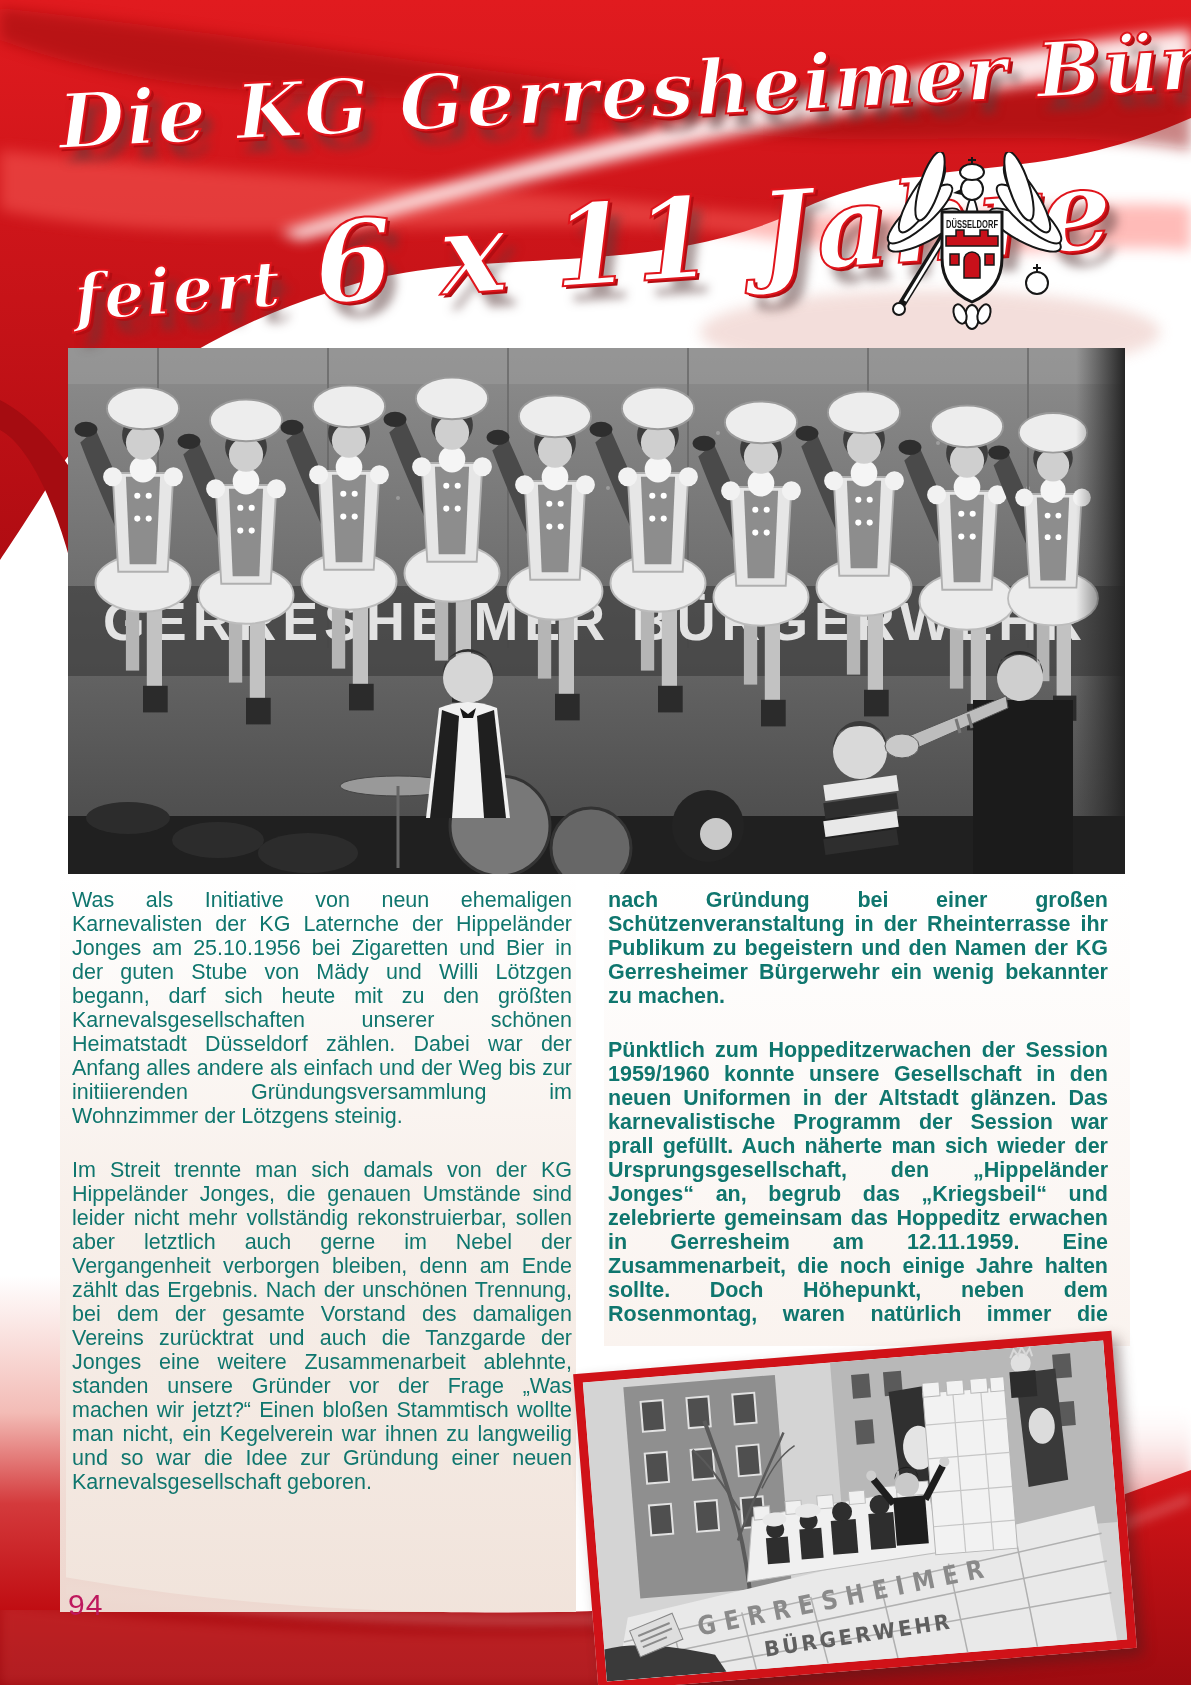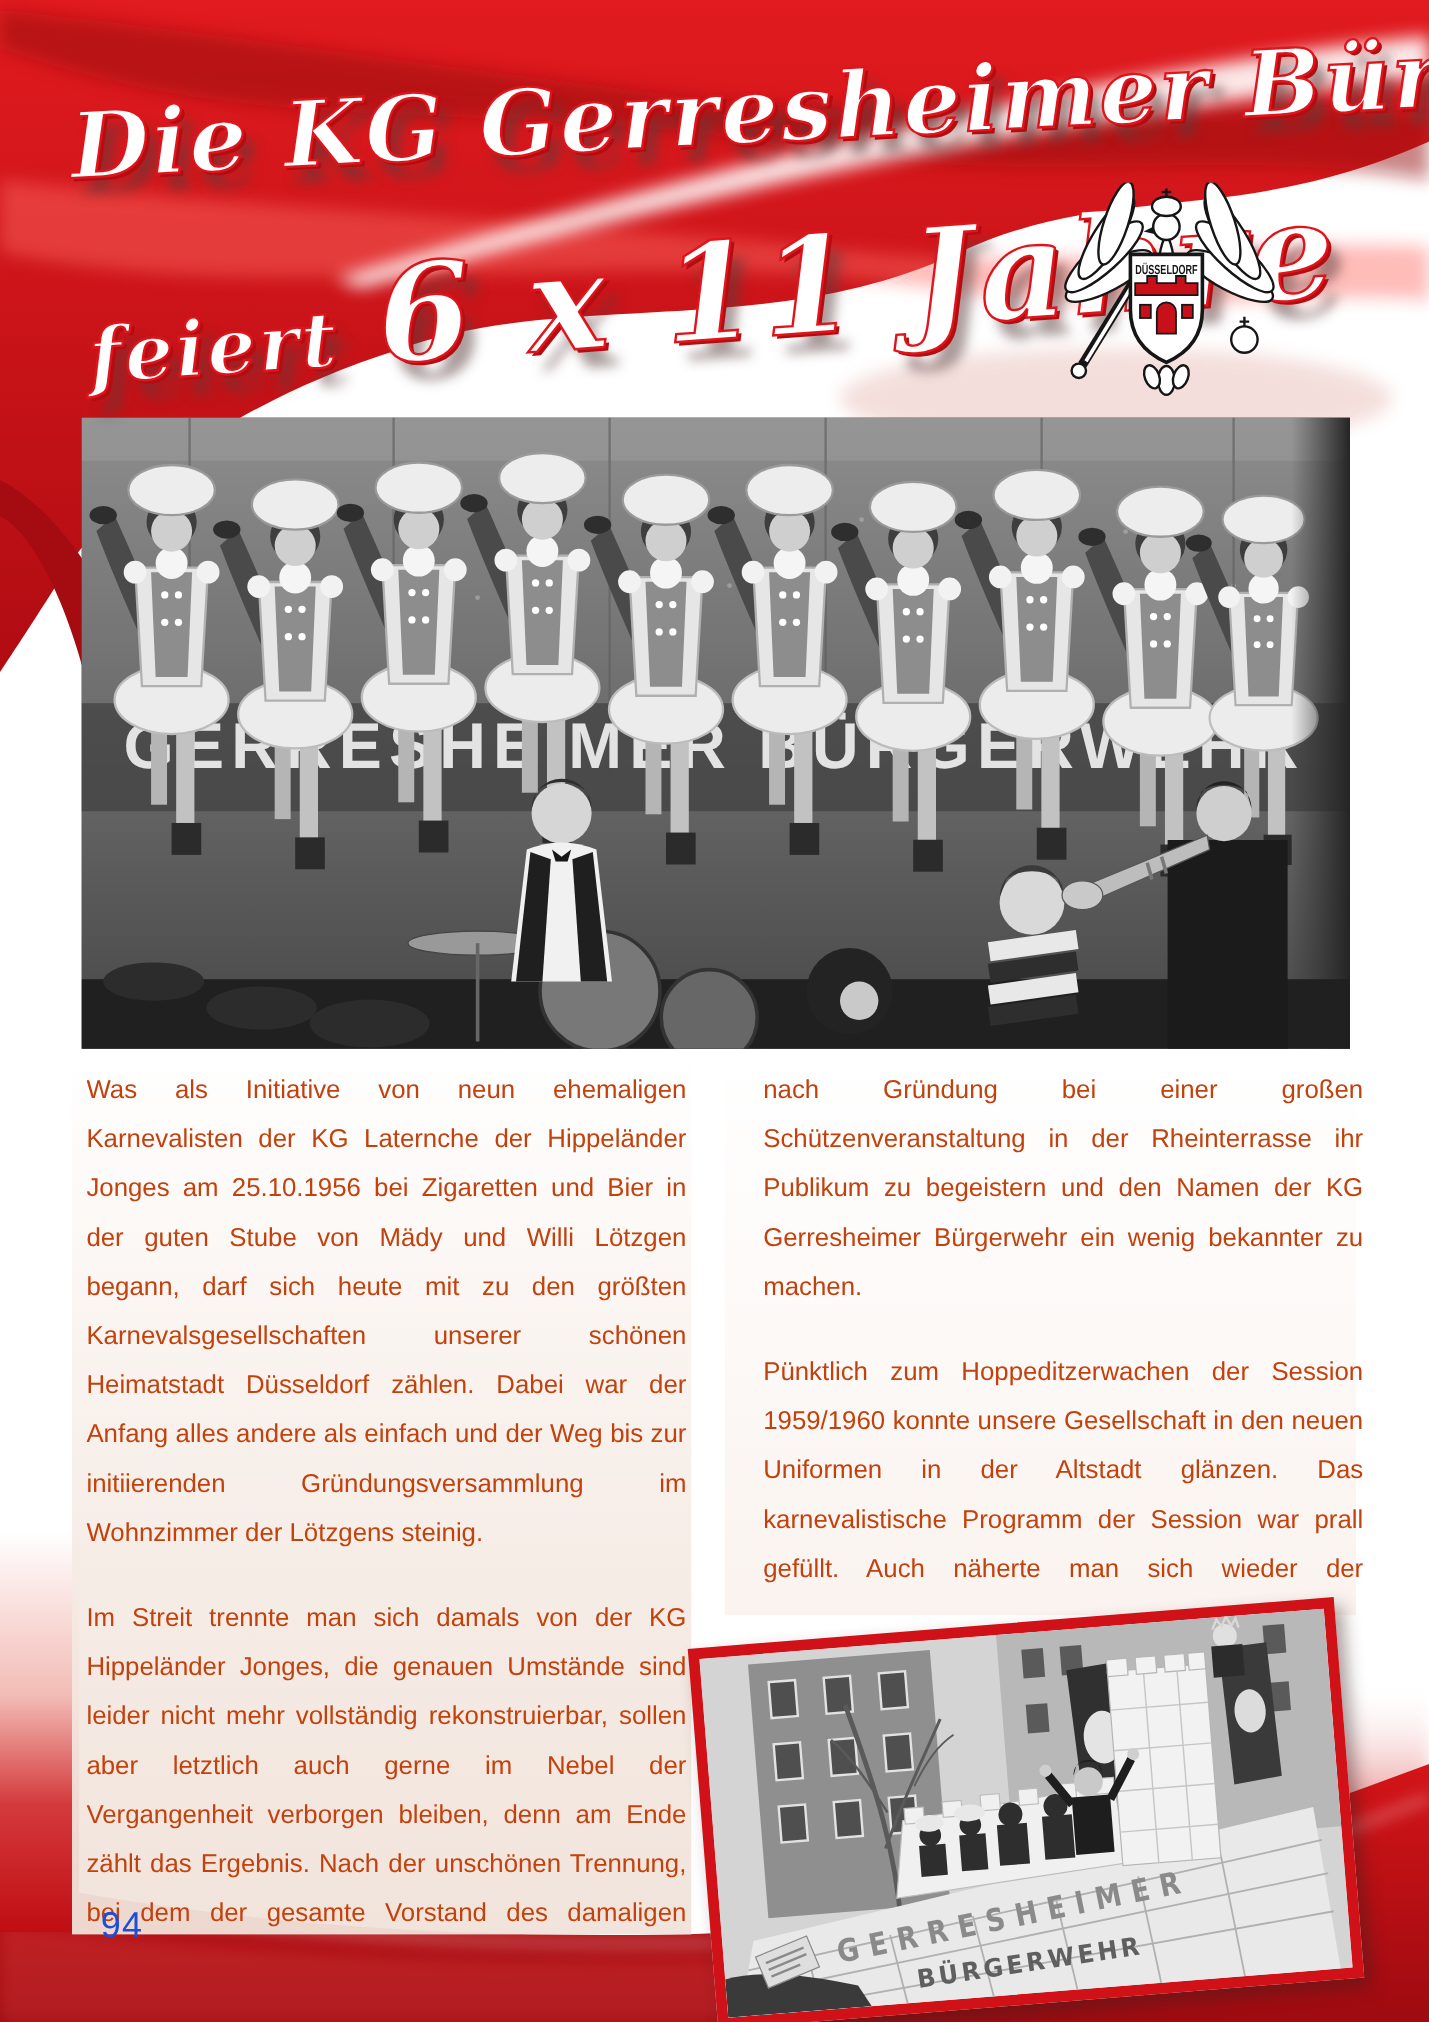--- a/index.html
+++ b/index.html
@@ -36,29 +36,29 @@
     left:585px;top:1352px;width:522px;height:300px;z-index:7;
     border:9px solid #d01218;background:#e9e9e9;
     transform:rotate(-4.6deg);
     box-shadow:6px 8px 14px rgba(60,30,30,.45);
   }
   
   .panel-left{left:60px;top:876px;width:516px;height:736px;z-index:3;
     background:linear-gradient(180deg,rgba(255,255,255,.9) 0%,rgba(247,238,232,.9) 45%,rgba(240,226,217,.95) 100%);}
   .panel-right{left:604px;top:876px;width:526px;height:470px;z-index:3;
     background:linear-gradient(180deg,rgba(255,255,255,.85),rgba(249,241,236,.85));}
-  .col{z-index:6;color:#c2410c;font-size:21.5px;line-height:41px;text-align:justify;}
+  .col{z-index:6;color:#0f766e;font-size:21.5px;line-height:24px;text-align:justify;}
   .col p{margin:0 0 30px 0;}
   .col-left{left:72px;top:888px;width:500px;height:722px;overflow:hidden;}
-  .col-right{left:636px;top:888px;width:500px;height:440px;overflow:hidden;}
+  .col-right{left:608px;top:888px;width:500px;height:440px;overflow:hidden;font-weight:bold;}
   
   .bottom-art{left:0;top:1380px;width:1191px;height:305px;z-index:1;pointer-events:none;}
   .left-strip{left:0;top:1230px;width:66px;height:380px;z-index:2;
     background:linear-gradient(180deg,rgba(255,255,255,0) 0%,#ffffff 12%,#f3bcb6 48%,#d43a3c 72%,#c00d12 100%);}
-  .page-number{left:84px;top:1588px;z-index:9;color:#1d4ed8;font-size:30px;letter-spacing:1px;}
+  .page-number{left:68px;top:1588px;z-index:9;color:#be185d;font-size:30px;letter-spacing:1px;}
 </style>
 </head>
 <body>
 
 <div class="page">
 
   <svg class="abs bottom-art" viewBox="0 0 1191 305">
     <defs>
       <linearGradient id="botGrad" x1="0" y1="0" x2="0" y2="1">
         <stop offset="0" stop-color="#d41418"></stop>

